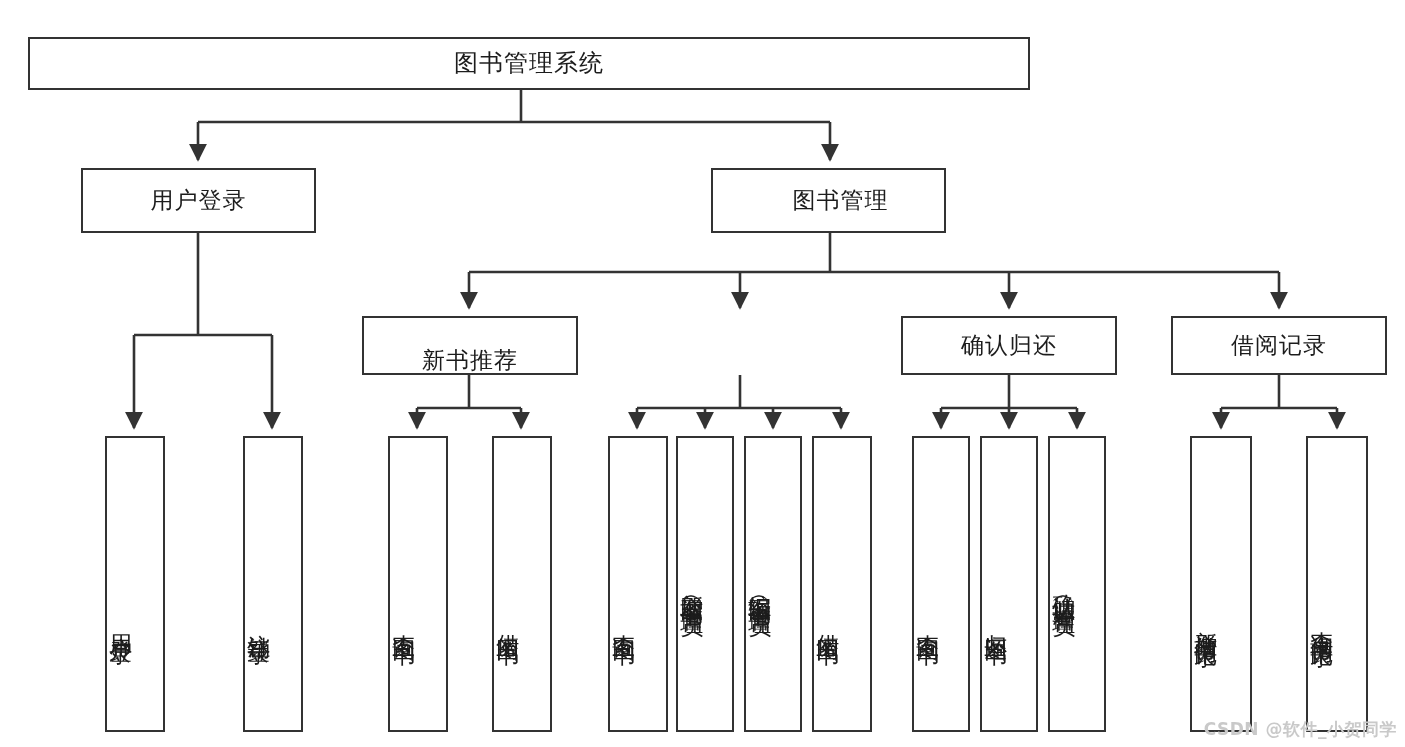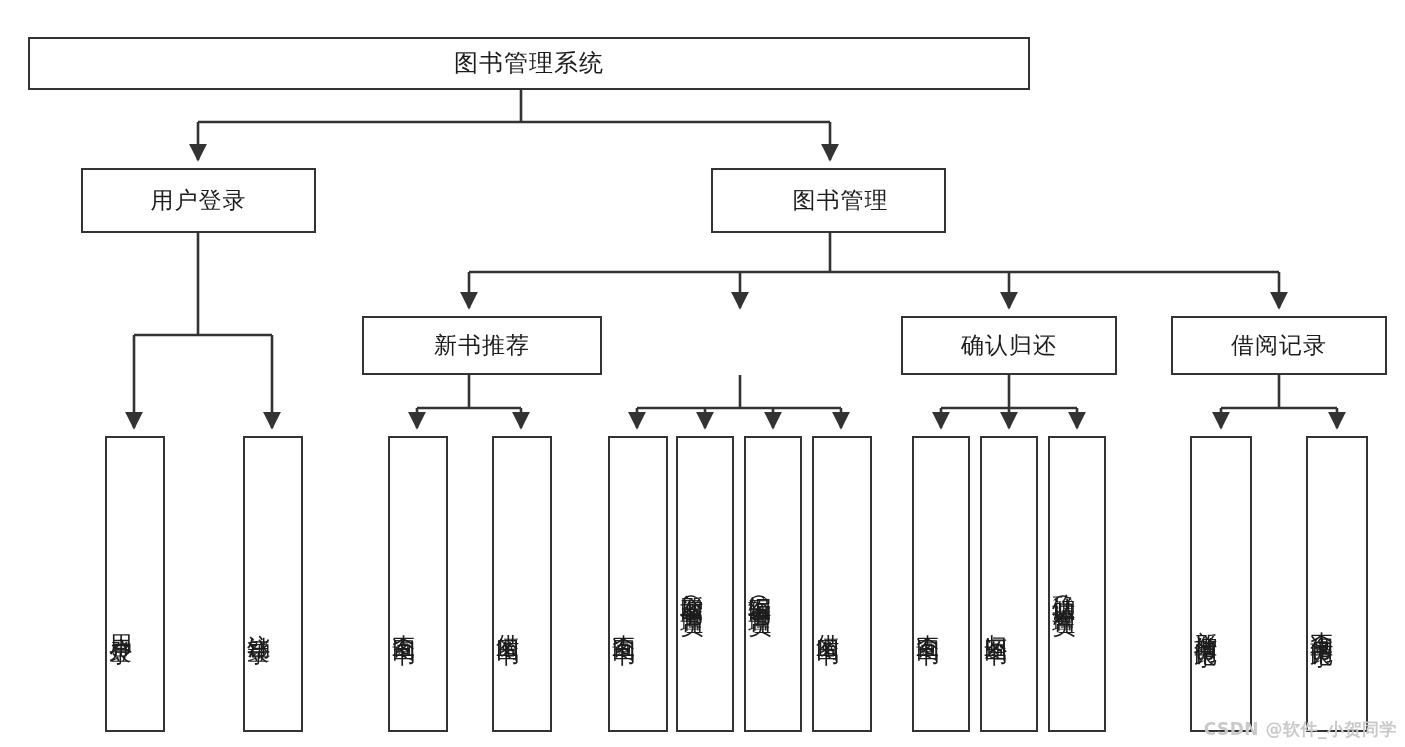--- a/index.html
+++ b/index.html
@@ -115,21 +115,21 @@
     <span>图书管理系统</span>
   </div>
 
   <div class="node horiz" style="left:81px;top:168px;width:235px;height:65px;">
     <span>用户登录</span>
   </div>
   <div class="node horiz" style="left:711px;top:168px;width:235px;height:65px;padding-left:24px;">
     <span>图书管理</span>
   </div>
 
-  <div class="node horiz" style="left:362px;top:316px;width:240px;height:59px;">
+  <div class="node horiz" style="left:362px;top:316px;width:216px;height:59px;align-items:flex-end;">
     <span>新书推荐</span>
   </div>
   <div class="node horiz" style="left:901px;top:316px;width:216px;height:59px;">
     <span>确认归还</span>
   </div>
   <div class="node horiz" style="left:1171px;top:316px;width:216px;height:59px;">
     <span>借阅记录</span>
   </div>
 
   <div class="node vert center" style="left:105px;top:436px;width:60px;height:296px;">

